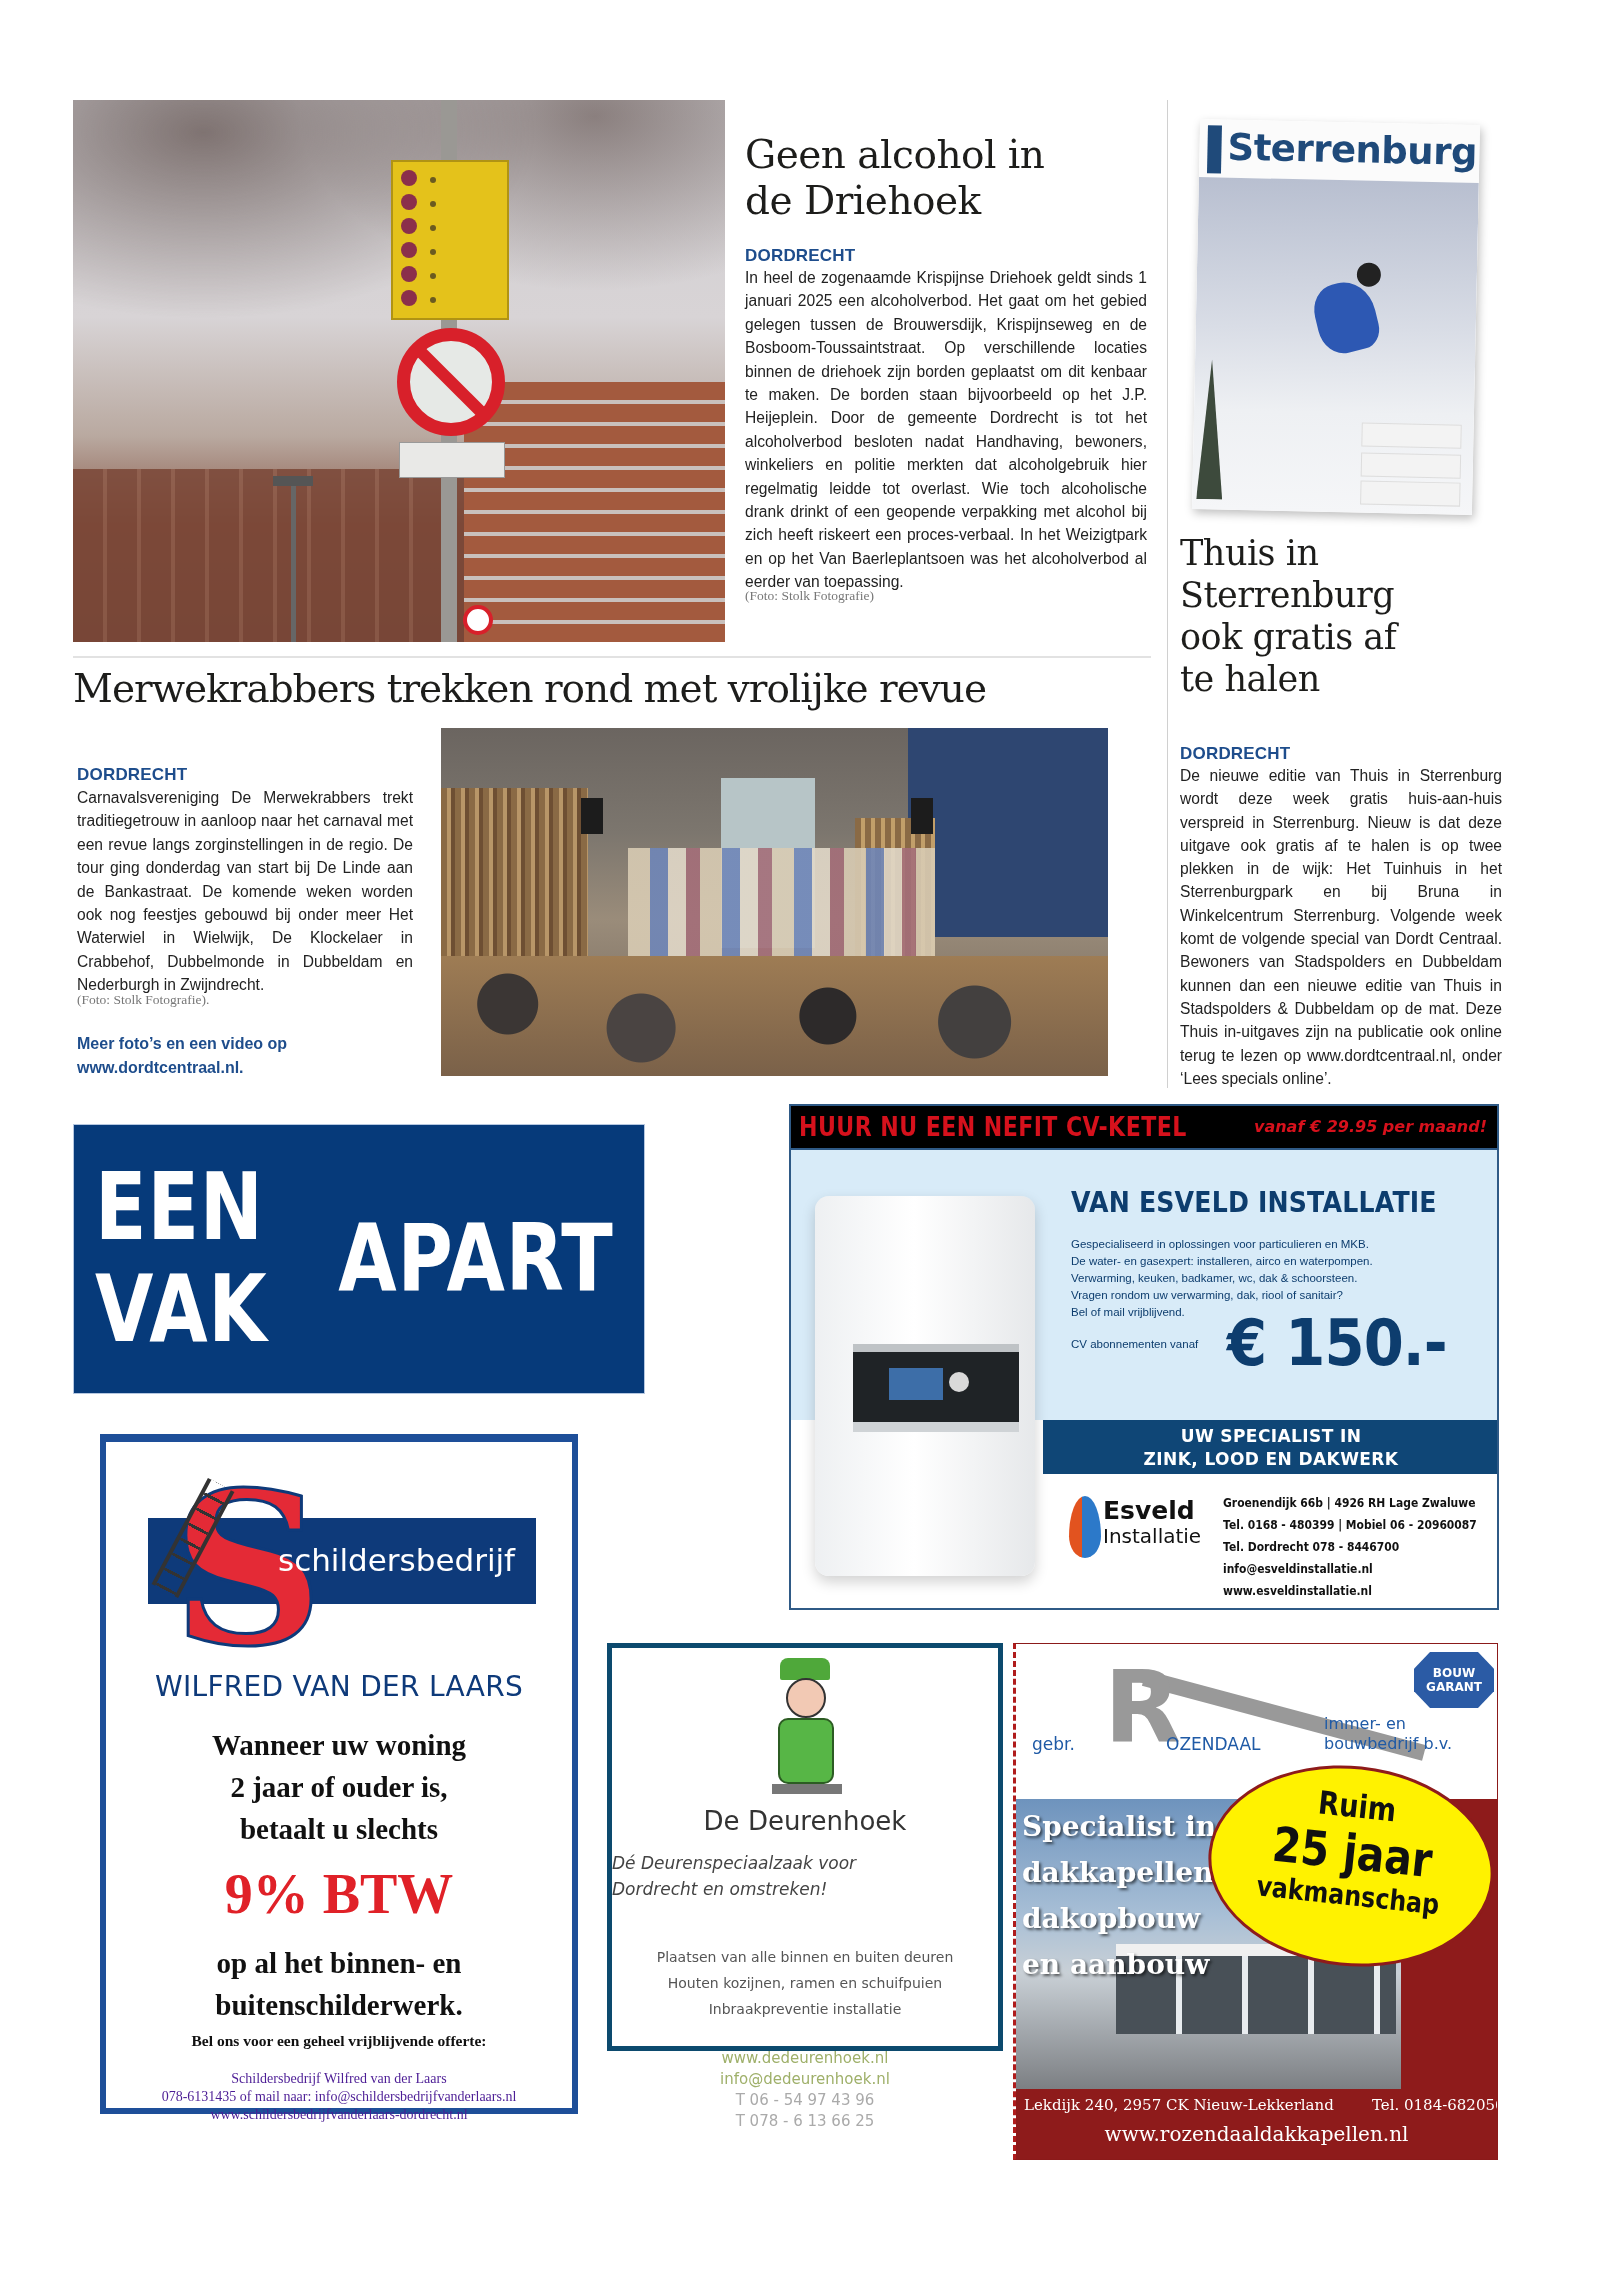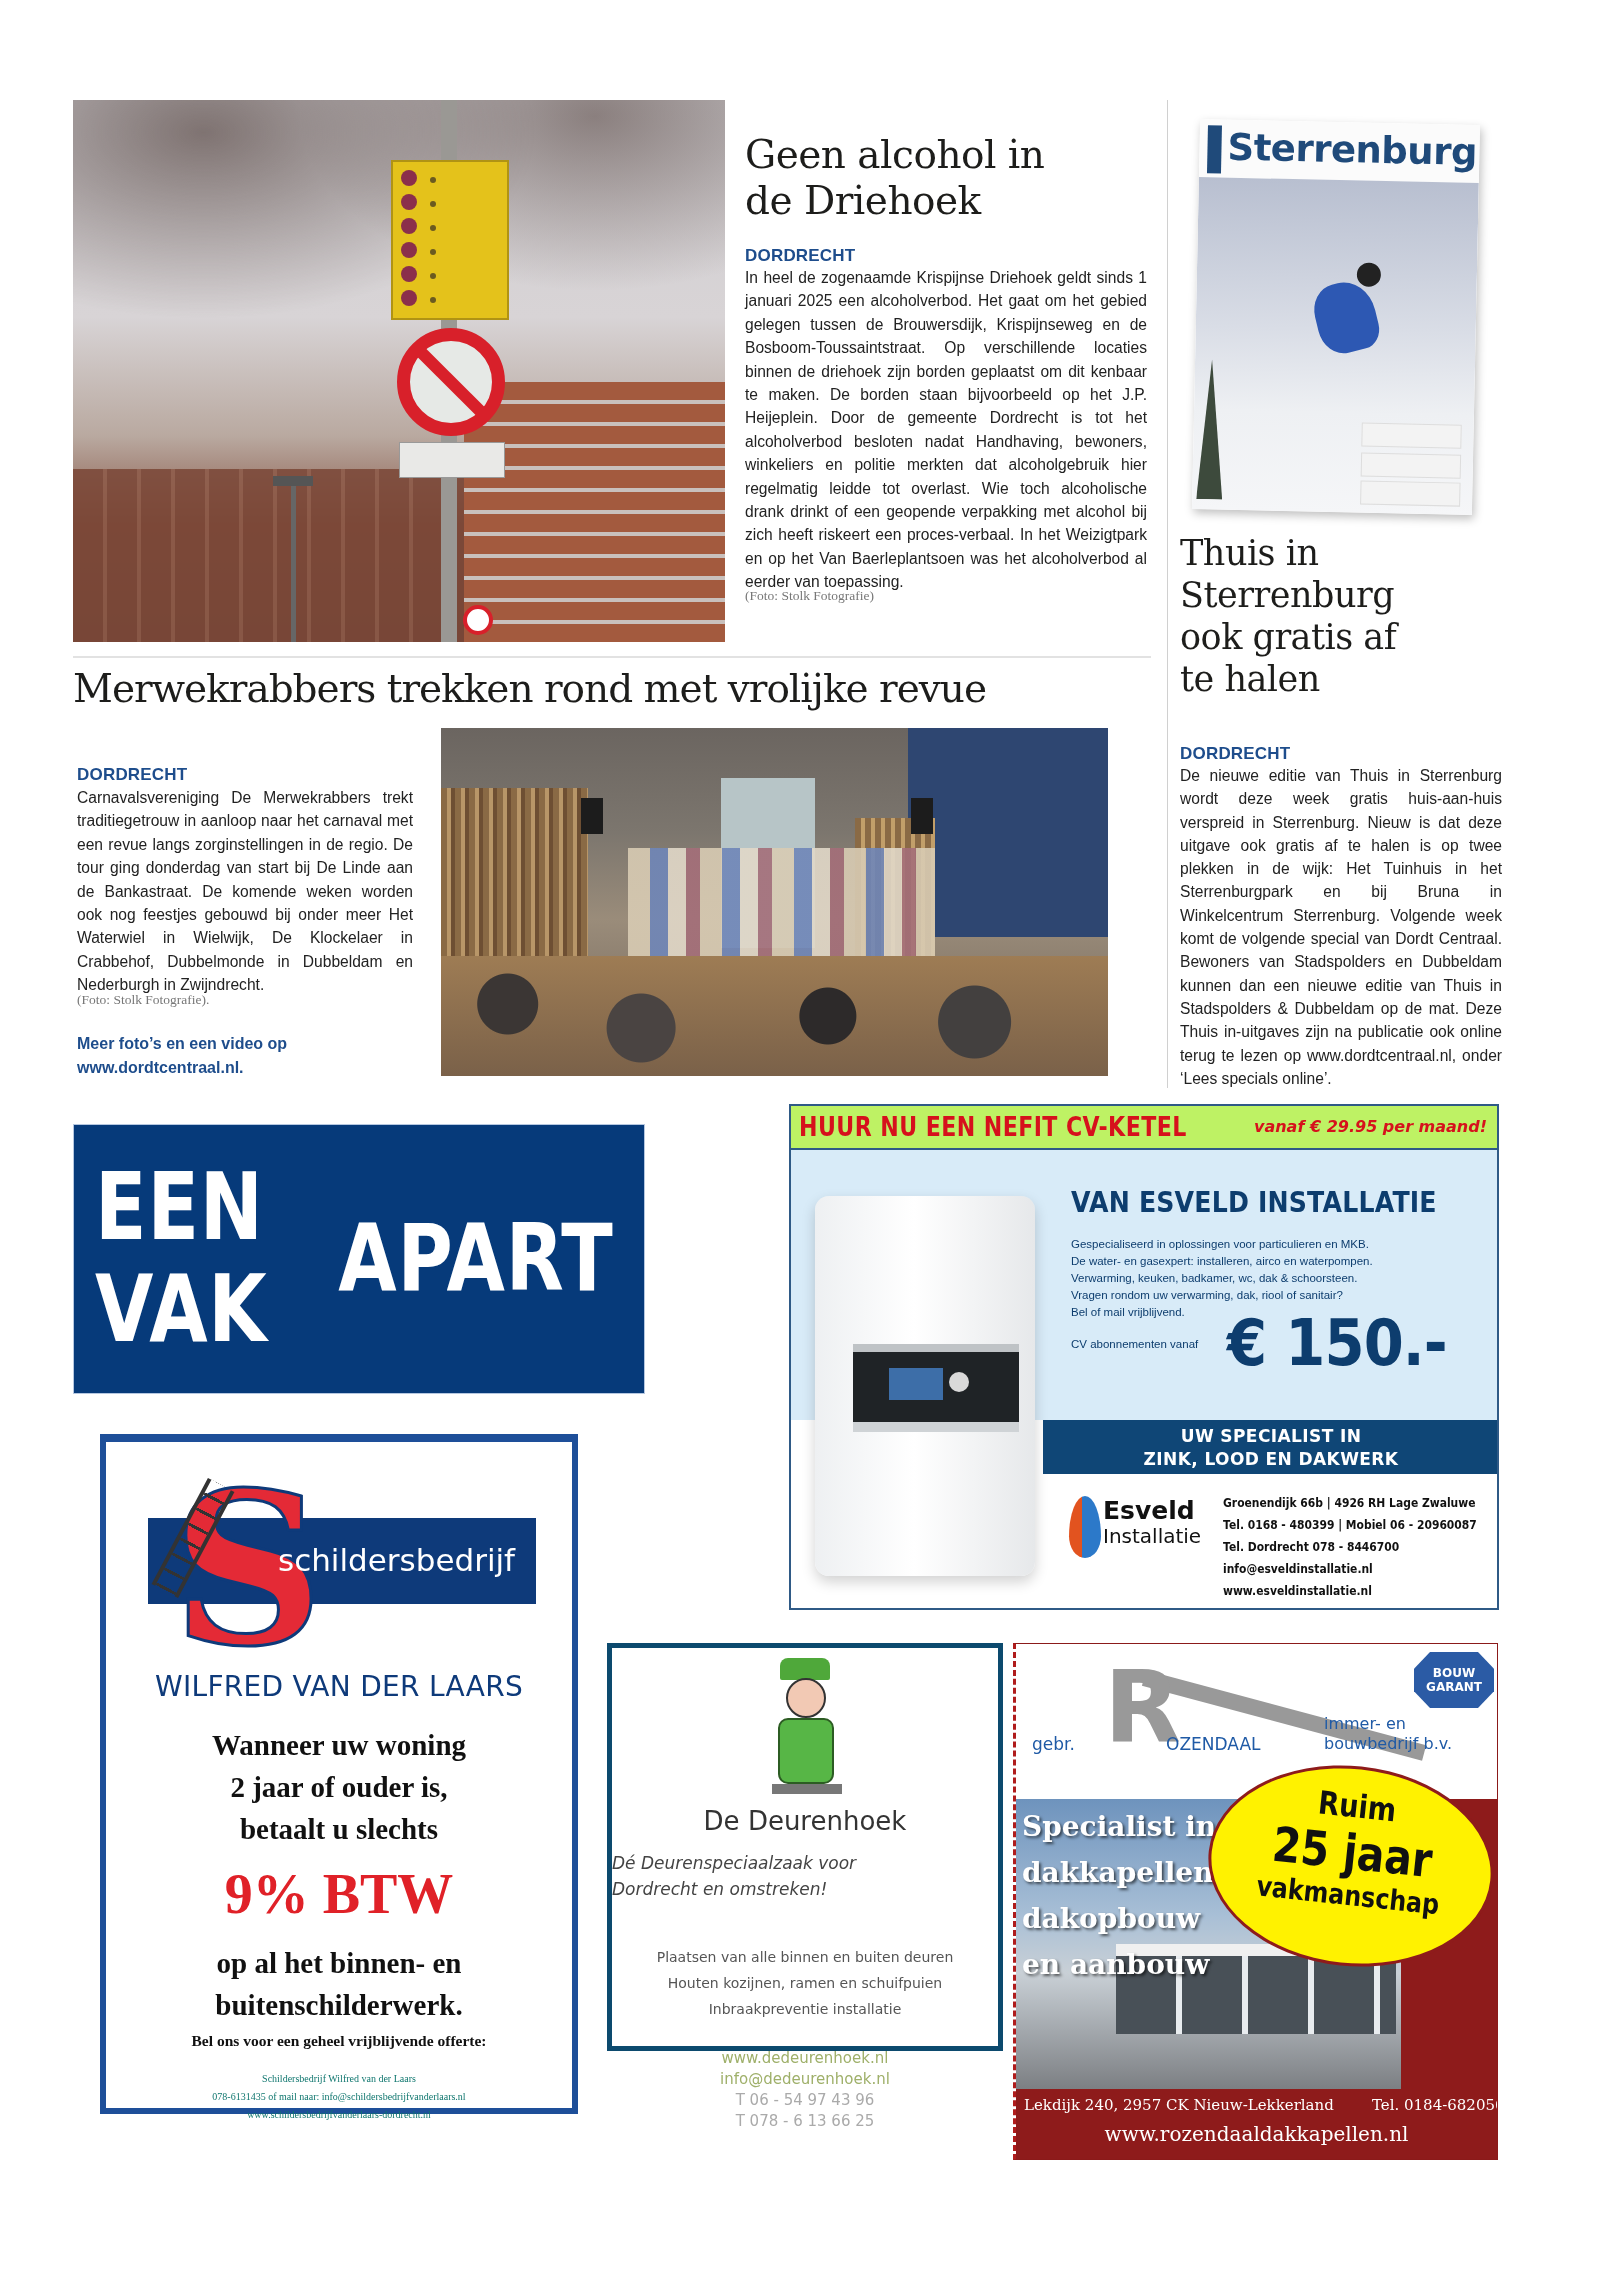--- a/index.html
+++ b/index.html
@@ -75,21 +75,21 @@
   #photo-revue .speaker { position:absolute; top:70px; width:22px; height:36px; background:#1c1c1c; }
 
   
   #een-vak-apart { left: 73px; top: 1124px; width: 572px; height: 270px; background: #063a7a; border:1px solid #b5c7e0;
     display:flex; flex-direction:row; align-items:center; justify-content:center; }
   #een-vak-apart span { display:block; font-family:"DejaVu Sans", sans-serif; font-weight:bold; color:#fff;
     font-size:92px; line-height:102px; letter-spacing:1px; transform: scaleX(0.82); }
 
   
   #esveld-ad { left: 789px; top: 1104px; width: 710px; height: 506px; border: 2px solid #2f5a86; background:#fff; overflow:hidden; }
-  #esveld-ad .topbar { position:absolute; left:0; top:0; width:100%; height:44px; background:#bef264; border-bottom:2px solid #2f5a86;
+  #esveld-ad .topbar { position:absolute; left:0; top:0; width:100%; height:44px; background:#000000; border-bottom:2px solid #2f5a86;
      display:flex; align-items:center; padding-left:8px; }
   #esveld-ad .topbar .hl { font-family:"DejaVu Sans", sans-serif; font-weight:bold; color:#d6111c; font-size:26px; transform:scaleX(.85); transform-origin:left; letter-spacing:0.5px; white-space:nowrap; }
   #esveld-ad .topbar .price-small { position:absolute; right:10px; top:11px; font-family:"DejaVu Sans", sans-serif; font-style:italic; font-weight:bold; color:#d6111c; font-size:16px; }
   #esveld-ad .bluebg { position:absolute; left:0; top:44px; width:100%; height:270px; background:#d8ebf8; }
   #esveld-ad .boiler { position:absolute; left:24px; top:90px; width:220px; height:380px; background: linear-gradient(90deg, #eef0f2 0%, #ffffff 45%, #e6e8ea 100%);
      border-radius: 14px; box-shadow: 0 6px 14px rgba(0,0,0,.18); }
   #esveld-ad .boiler-panel { position:absolute; left:62px; top:238px; width:166px; height:88px; background:#1f2326; border-top:8px solid #bfc3c6; border-bottom:10px solid #cfd3d6; }
   #esveld-ad .boiler-screen { position:absolute; left:98px; top:262px; width:54px; height:32px; background:#3d6ea8; }
   #esveld-ad .boiler-knob { position:absolute; left:158px; top:266px; width:20px; height:20px; border-radius:50%; background:#d9d9d9; }
   #esveld-ad .company { position:absolute; left:280px; top:80px; font-family:"DejaVu Sans", sans-serif; font-weight:bold; color:#0d3d6e; font-size:28px; letter-spacing:0.2px; transform:scaleX(.9); transform-origin:left; white-space:nowrap; }
@@ -109,21 +109,21 @@
   #schilders-ad .logo-s { position:absolute; left:66px; top:28px; width:90px; height:200px; }
   #schilders-ad .logo-s .s-glyph { font-family:"DejaVu Serif", serif; font-weight:bold; font-size:210px; line-height:200px; color:#e42a36; -webkit-text-stroke: 3px #0e3a7a; }
   #schilders-ad .ladder { position:absolute; left:72px; top:36px; width:30px; height:120px; border-left:4px solid #333; border-right:4px solid #333;
      background: repeating-linear-gradient(180deg, transparent 0 14px, #333 14px 17px); transform: rotate(28deg); }
   #schilders-ad .brand { position:absolute; left:172px; top:100px; font-family:"DejaVu Sans", sans-serif; color:#fff; font-size:31px; }
   #schilders-ad .owner { position:absolute; left:0; width:100%; top:228px; text-align:center; font-family:"DejaVu Sans", sans-serif; color:#0e3a7a; font-size:28px; letter-spacing:0.3px; }
   #schilders-ad .pitch { position:absolute; left:0; width:100%; top:282px; text-align:center; font-family:"Liberation Serif", serif; font-weight:bold; font-size:29px; line-height:42px; color:#111; }
   #schilders-ad .btw { position:absolute; left:0; width:100%; top:420px; text-align:center; font-family:"Liberation Serif", serif; font-weight:bold; font-size:56px; color:#e02128; }
   #schilders-ad .pitch2 { position:absolute; left:0; width:100%; top:500px; text-align:center; font-family:"Liberation Serif", serif; font-weight:bold; font-size:29px; line-height:42px; color:#111; }
   #schilders-ad .cta { position:absolute; left:0; width:100%; top:590px; text-align:center; font-family:"Liberation Serif", serif; font-weight:bold; font-size:15.5px; color:#111; }
-  #schilders-ad .contact { position:absolute; left:0; width:100%; top:608px; text-align:center; font-family:"Liberation Serif", serif; font-size:10px; line-height:18px; color:#0f766e; }
+  #schilders-ad .contact { position:absolute; left:0; width:100%; top:608px; text-align:center; font-family:"Liberation Serif", serif; font-size:14px; line-height:18px; color:#4c1d95; }
 
   
   #deurenhoek-ad { left: 607px; top: 1643px; width: 396px; height: 408px; border:5px solid #0c4a6e; background:#fff; }
   #deurenhoek-ad .mascot { position:absolute; left:148px; top:10px; width:96px; height:140px; }
   #deurenhoek-ad .mascot .hat { position:absolute; left:20px; top:0; width:50px; height:22px; background:#4fa83a; border-radius:8px 8px 2px 2px; }
   #deurenhoek-ad .mascot .face { position:absolute; left:26px; top:20px; width:40px; height:40px; background:#f2c9b4; border-radius:50%; border:2px solid #333; }
   #deurenhoek-ad .mascot .overall { position:absolute; left:18px; top:60px; width:56px; height:66px; background:#57b646; border-radius:10px; border:2px solid #2c5c23; }
   #deurenhoek-ad .mascot .feet { position:absolute; left:12px; top:126px; width:70px; height:10px; background:#777; }
   #deurenhoek-ad .name { position:absolute; left:0; width:100%; top:158px; text-align:center; font-family:"DejaVu Sans", sans-serif; font-size:26px; color:#333; }
   #deurenhoek-ad .tagline { position:absolute; left:0; width:100%; top:202px; text-align:left; font-family:"DejaVu Sans", sans-serif; font-style:italic; font-size:17px; line-height:26px; color:#444; }

